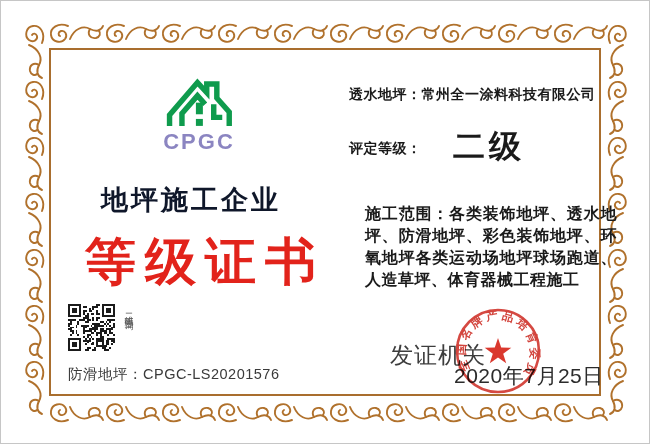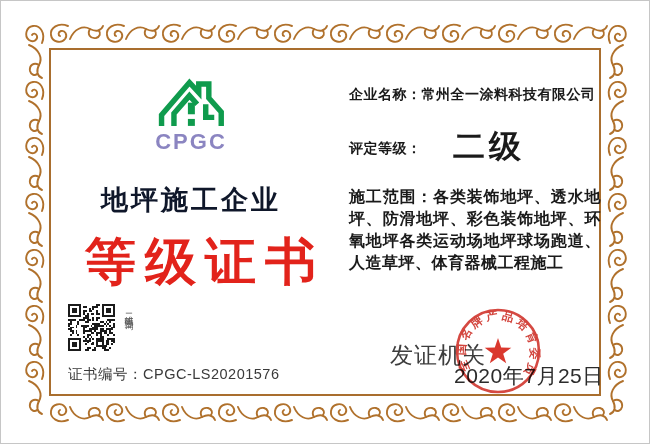--- a/index.html
+++ b/index.html
@@ -8,21 +8,21 @@
     position:relative;width:650px;height:444px;margin:0 auto;
     background:#ffffff;border:1px solid #c6c6c6;overflow:hidden;
     font-family:"Liberation Sans","DejaVu Sans",sans-serif;
   }
   .bstrip{position:absolute;overflow:visible;}
   #inner-frame{
     position:absolute;left:48px;top:47px;width:552px;height:348px;
     border:2px solid #a96e2e;
   }
   
-  #logo-wrap{position:absolute;left:142px;top:66px;width:96px;text-align:center;}
+  #logo-wrap{position:absolute;left:150px;top:66px;width:96px;text-align:center;}
   #logo-acronym{
     font-weight:bold;font-size:22px;letter-spacing:2px;color:#8b85c1;
     margin-top:-4px;font-family:"Liberation Sans","DejaVu Sans",sans-serif;
   }
   #org-type-title{
     position:absolute;left:58px;top:181px;width:264px;text-align:center;
     font-family:"Liberation Serif","DejaVu Serif",serif;font-weight:bold;
     font-size:27px;letter-spacing:3px;color:#0f172a;white-space:nowrap;
   }
   #cert-title{
@@ -38,22 +38,22 @@
   #cert-no{
     position:absolute;left:67px;top:364px;font-size:14.5px;color:#3a3a3a;
     letter-spacing:.5px;white-space:nowrap;
   }
   
   .serifb{font-family:"Liberation Serif","DejaVu Serif",serif;font-weight:bold;color:#1a1a1a;}
   #company-row{position:absolute;left:348px;top:85px;font-size:14px;white-space:nowrap;letter-spacing:.5px;}
   #grade-label{position:absolute;left:348px;top:139px;font-size:14px;letter-spacing:.5px;}
   #grade-value{position:absolute;left:452px;top:124px;font-size:32px;letter-spacing:4px;}
   #scope-para{
-    position:absolute;left:348px;top:186px;width:252px;margin:0;
-    font-size:16px;line-height:22px;text-align:justify;letter-spacing:.5px;font-family:Liberation Mono, monospace;
+    position:absolute;left:348px;top:186px;width:252px;margin:16px;
+    font-size:16px;line-height:22px;text-align:justify;letter-spacing:.5px;
   }
   #issuer-label{position:absolute;left:389px;top:339px;font-size:23px;color:#3d3d3d;letter-spacing:1px;}
   #issue-date{position:absolute;left:453px;top:361px;font-size:21px;color:#2b2b2b;letter-spacing:.5px;}
   #seal{position:absolute;left:452px;top:305px;mix-blend-mode:multiply;opacity:.93;}
 </style>
 </head>
 <body>
 
 <div id="page">
 
@@ -145,23 +145,23 @@
       <g fill="#1b1b1b">
         <rect x="2" y="2" width="3" height="3"></rect>
           <rect x="20" y="2" width="3" height="3"></rect>
           <rect x="2" y="20" width="3" height="3"></rect>
       </g>
       <path id="qr-modules" fill="#1b1b1b" d="M15,0h1v1h-1zM16,0h1v1h-1zM8,1h1v1h-1zM9,1h1v1h-1zM13,1h1v1h-1zM14,1h1v1h-1zM15,1h1v1h-1zM11,2h1v1h-1zM13,2h1v1h-1zM8,3h1v1h-1zM9,3h1v1h-1zM11,3h1v1h-1zM12,3h1v1h-1zM15,3h1v1h-1zM8,4h1v1h-1zM15,4h1v1h-1zM8,5h1v1h-1zM10,5h1v1h-1zM12,5h1v1h-1zM13,5h1v1h-1zM15,5h1v1h-1zM16,5h1v1h-1zM9,6h1v1h-1zM10,6h1v1h-1zM8,7h1v1h-1zM9,7h1v1h-1zM10,7h1v1h-1zM13,7h1v1h-1zM15,7h1v1h-1zM16,7h1v1h-1zM0,8h1v1h-1zM1,8h1v1h-1zM2,8h1v1h-1zM3,8h1v1h-1zM6,8h1v1h-1zM7,8h1v1h-1zM8,8h1v1h-1zM10,8h1v1h-1zM11,8h1v1h-1zM13,8h1v1h-1zM15,8h1v1h-1zM21,8h1v1h-1zM22,8h1v1h-1zM23,8h1v1h-1zM24,8h1v1h-1zM1,9h1v1h-1zM5,9h1v1h-1zM9,9h1v1h-1zM10,9h1v1h-1zM17,9h1v1h-1zM18,9h1v1h-1zM20,9h1v1h-1zM22,9h1v1h-1zM0,10h1v1h-1zM1,10h1v1h-1zM5,10h1v1h-1zM13,10h1v1h-1zM14,10h1v1h-1zM15,10h1v1h-1zM16,10h1v1h-1zM19,10h1v1h-1zM21,10h1v1h-1zM24,10h1v1h-1zM0,11h1v1h-1zM4,11h1v1h-1zM7,11h1v1h-1zM8,11h1v1h-1zM9,11h1v1h-1zM10,11h1v1h-1zM12,11h1v1h-1zM14,11h1v1h-1zM15,11h1v1h-1zM16,11h1v1h-1zM17,11h1v1h-1zM18,11h1v1h-1zM20,11h1v1h-1zM22,11h1v1h-1zM24,11h1v1h-1zM1,12h1v1h-1zM2,12h1v1h-1zM4,12h1v1h-1zM8,12h1v1h-1zM9,12h1v1h-1zM13,12h1v1h-1zM14,12h1v1h-1zM15,12h1v1h-1zM23,12h1v1h-1zM24,12h1v1h-1zM0,13h1v1h-1zM1,13h1v1h-1zM8,13h1v1h-1zM11,13h1v1h-1zM12,13h1v1h-1zM13,13h1v1h-1zM14,13h1v1h-1zM15,13h1v1h-1zM17,13h1v1h-1zM18,13h1v1h-1zM20,13h1v1h-1zM21,13h1v1h-1zM22,13h1v1h-1zM23,13h1v1h-1zM1,14h1v1h-1zM2,14h1v1h-1zM4,14h1v1h-1zM8,14h1v1h-1zM9,14h1v1h-1zM10,14h1v1h-1zM11,14h1v1h-1zM12,14h1v1h-1zM14,14h1v1h-1zM17,14h1v1h-1zM18,14h1v1h-1zM19,14h1v1h-1zM20,14h1v1h-1zM22,14h1v1h-1zM2,15h1v1h-1zM4,15h1v1h-1zM8,15h1v1h-1zM12,15h1v1h-1zM13,15h1v1h-1zM15,15h1v1h-1zM16,15h1v1h-1zM17,15h1v1h-1zM19,15h1v1h-1zM20,15h1v1h-1zM22,15h1v1h-1zM23,15h1v1h-1zM1,16h1v1h-1zM5,16h1v1h-1zM10,16h1v1h-1zM11,16h1v1h-1zM15,16h1v1h-1zM17,16h1v1h-1zM21,16h1v1h-1zM24,16h1v1h-1zM8,17h1v1h-1zM10,17h1v1h-1zM12,17h1v1h-1zM17,17h1v1h-1zM18,17h1v1h-1zM9,18h1v1h-1zM11,18h1v1h-1zM13,18h1v1h-1zM15,18h1v1h-1zM16,18h1v1h-1zM17,18h1v1h-1zM18,18h1v1h-1zM21,18h1v1h-1zM22,18h1v1h-1zM23,18h1v1h-1zM24,18h1v1h-1zM8,19h1v1h-1zM9,19h1v1h-1zM10,19h1v1h-1zM11,19h1v1h-1zM15,19h1v1h-1zM16,19h1v1h-1zM17,19h1v1h-1zM18,19h1v1h-1zM20,19h1v1h-1zM21,19h1v1h-1zM23,19h1v1h-1zM24,19h1v1h-1zM10,20h1v1h-1zM13,20h1v1h-1zM15,20h1v1h-1zM18,20h1v1h-1zM20,20h1v1h-1zM21,20h1v1h-1zM24,20h1v1h-1zM9,21h1v1h-1zM12,21h1v1h-1zM13,21h1v1h-1zM15,21h1v1h-1zM18,21h1v1h-1zM20,21h1v1h-1zM21,21h1v1h-1zM23,21h1v1h-1zM15,22h1v1h-1zM16,22h1v1h-1zM17,22h1v1h-1zM18,22h1v1h-1zM19,22h1v1h-1zM20,22h1v1h-1zM10,23h1v1h-1zM11,23h1v1h-1zM14,23h1v1h-1zM18,23h1v1h-1zM19,23h1v1h-1zM22,23h1v1h-1zM9,24h1v1h-1zM10,24h1v1h-1zM13,24h1v1h-1zM14,24h1v1h-1zM19,24h1v1h-1zM20,24h1v1h-1zM21,24h1v1h-1z"></path>
     </svg>
   </div>
   <div id="qr-caption">二维码查询</div>
 
-  <div id="cert-no"><span>证书编号：</span><span>CPGC-LS20201576</span></div>
+  <div id="cert-no"><span>防滑地坪：</span><span>CPGC-LS20201576</span></div>
 
-  <div id="company-row" class="serifb"><span>企业名称：</span><span>常州全一涂料科技有限公司</span></div>
+  <div id="company-row" class="serifb"><span>透水地坪：</span><span>常州全一涂料科技有限公司</span></div>
 
   <div id="grade-label" class="serifb">评定等级：</div>
   <div id="grade-value" class="serifb">二级</div>
 
   <p id="scope-para" class="serifb"><span>施工范围：</span><span>各类装饰地坪、透水地坪、防滑地坪、彩色装饰地坪、环氧地坪各类运动场地坪球场跑道、人造草坪、体育器械工程施工</span></p>
 
   <div id="issuer-label">发证机关</div>
   <div id="issue-date">2020年7月25日</div>
 
   <svg id="seal" width="90" height="90" viewBox="0 0 90 90">

